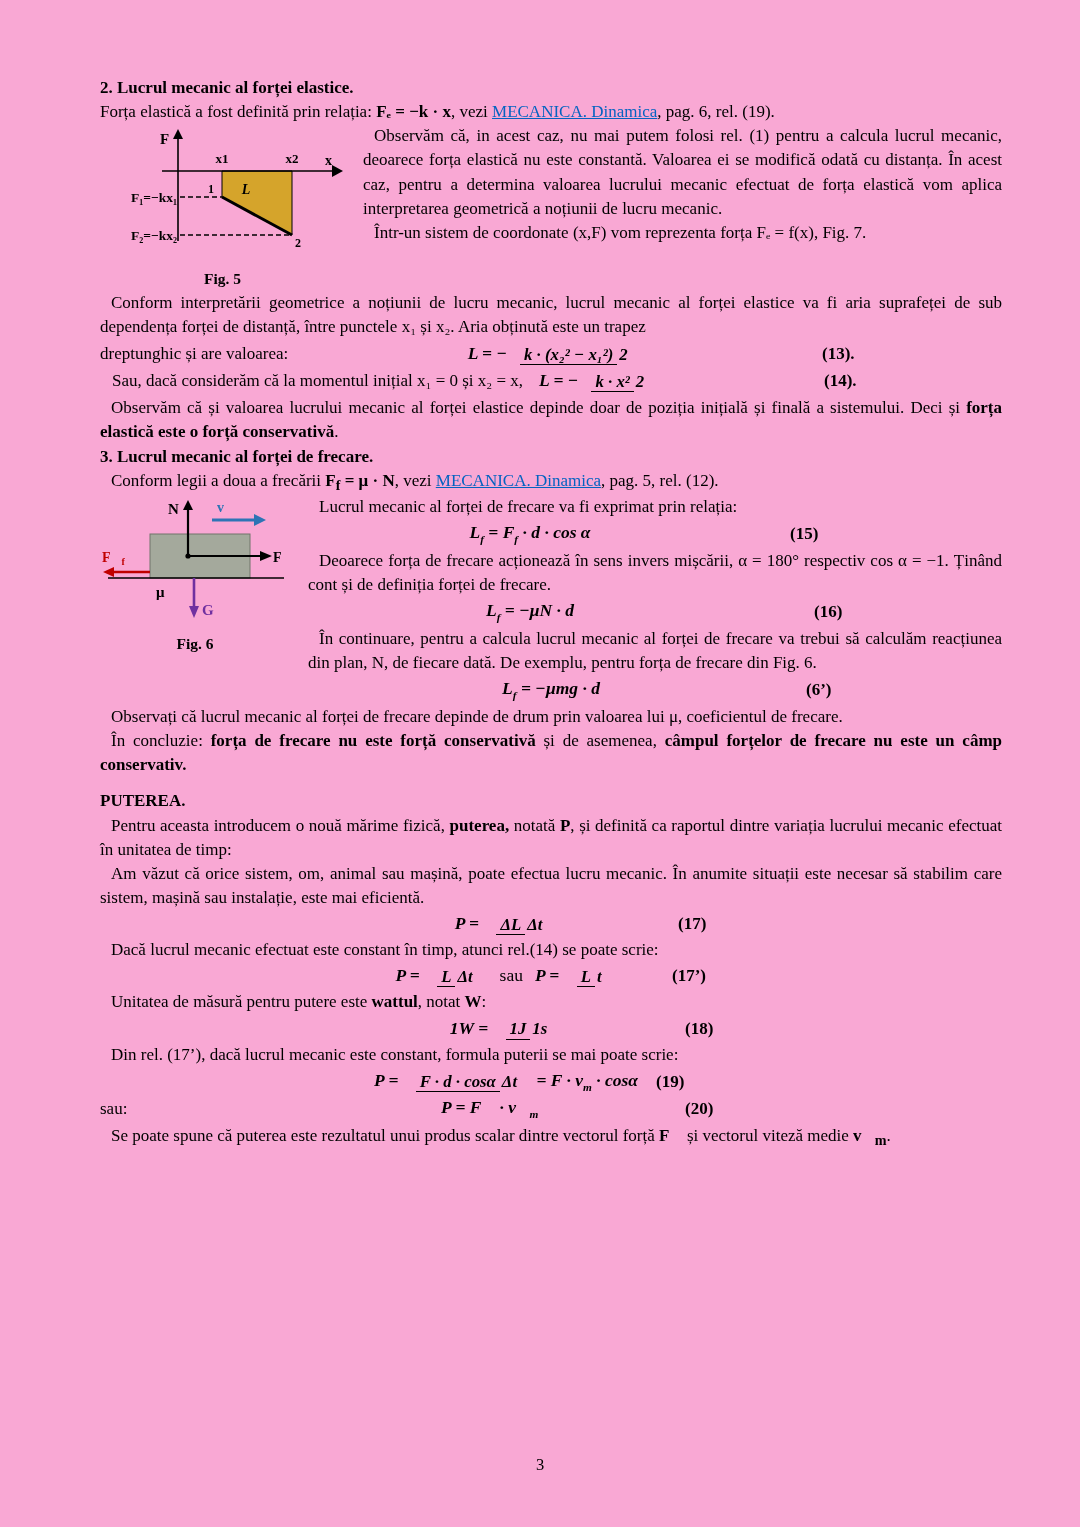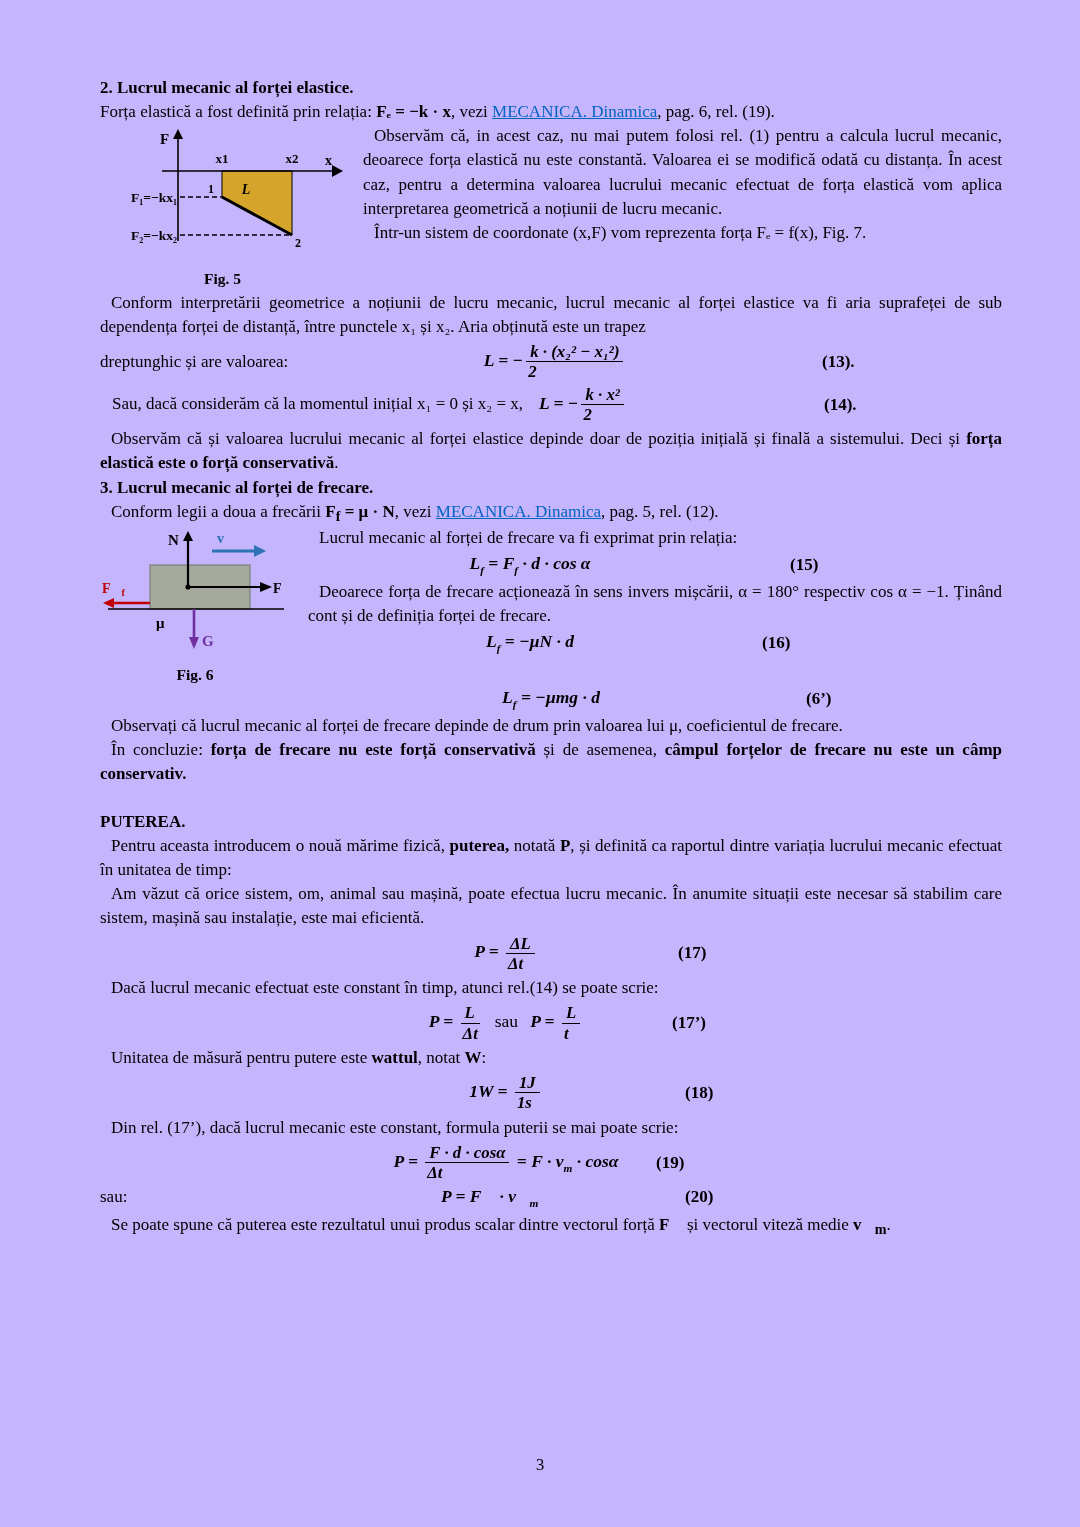--- a/index.html
+++ b/index.html
@@ -1,40 +1,40 @@
 <!DOCTYPE html>
 <html><head>
 <meta charset="utf-8">
 <style>
   html,body{margin:0;padding:0}
   body{width:1080px;background:#ffffff;color:#000;font-family:"Liberation Serif",serif;font-size:17px}
-  .page{position:relative;width:1080px;height:1527px;padding:76px 78px 0 100px;box-sizing:border-box;overflow:hidden;background:#c4b5fd}
+  .page{position:relative;width:1080px;height:1527px;padding:76px 78px 0 100px;box-sizing:border-box;overflow:hidden;background:#f9a8d4}
   p{margin:0}
   .hd{font-size:17px;font-weight:700;line-height:1.42;margin:0}
   .p{line-height:1.42;text-align:justify;text-indent:11px}
   .ni{text-indent:0}
   .clear{clear:left}
   .doclink{color:#0563C1;text-decoration:underline;cursor:pointer}
   .b{font-weight:700}
   .bi{font-weight:700;}
   .fig{float:left;text-align:center;margin:3px 18px 2px 0}
   .figcap{font-weight:700;font-size:15.5px;line-height:1.2}
   .fig svg text{font-family:"Liberation Serif",serif;font-weight:700}
   .eqrow{position:relative;text-align:center;margin:3px 0;line-height:1.25}
   .eqflex{position:relative;display:flex;align-items:center;margin:3px 0;line-height:1.25}
   .eqflex .mid{flex:1;text-align:center}
   .intro{line-height:1.42}
   .eq{font-weight:700;font-style:italic;font-size:17.5px;white-space:nowrap}
   .eq sub{font-size:0.65em}
-  .frac{display:inline-flex;flex-direction:column;text-align:left;line-height:1.15;font-size:0.96em;margin:0 3px;vertical-align:middle}
+  .frac{display:inline-flex;flex-direction:row;text-align:center;line-height:1.15;font-size:0.96em;margin:0 13px;vertical-align:middle}
   .frac .num{border-bottom:1.5px solid #000;padding:0 4px}
   .frac .den{padding:0 2px}
   .eqtag{position:absolute;top:50%;transform:translateY(-50%);font-weight:700;font-style:normal;font-size:17px}
   .sau{font-weight:400;font-style:normal;padding:0 12px}
-  .powerhead{margin-top:24px}
+  .powerhead{margin-top:12px}
   .pgnum{position:absolute;left:0;right:0;bottom:52px;text-align:center;font-size:16.5px}
 </style>
 </head>
 <body>
 
 <div class="page">
 
   <p class="hd">2. Lucrul mecanic al forței elastice.</p>
 
   <p class="p ni"><span>Forța elastică a fost definită prin relația: </span><span class="bi">Fₑ = −k · x</span><span>, vezi </span><a class="doclink">MECANICA. Dinamica</a><span>, pag. 6, rel. (19).</span></p>
@@ -133,23 +133,24 @@
 
   <div class="eqrow" style="padding-right:250px">
     <span class="eq"><span>L</span><sub>f</sub><span> = F</span><sub>f</sub><span> · d · cos α</span></span>
     <span class="eqtag" style="left:690px">(15)</span>
   </div>
 
   <p class="p">Deoarece forța de frecare acționează în sens invers mișcării, α = 180° respectiv cos α = −1. Ținând cont și de definiția forței de frecare.</p>
 
   <div class="eqrow" style="padding-right:250px">
     <span class="eq"><span>L</span><sub>f</sub><span> = −μN · d</span></span>
-    <span class="eqtag" style="left:662px">(16)</span>
-  </div>
-
+    <span class="eqtag" style="left:714px">(16)</span>
+  </div>
+
+  <p class="p">În continuare, pentru a calcula lucrul mecanic al forței de frecare va trebui să calculăm reacțiunea din plan, N, de fiecare dată. De exemplu, pentru forța de frecare din Fig. 6.</p>
 
   <div class="eqrow clear">
     <span class="eq"><span>L</span><sub>f</sub><span> = −μmg · d</span></span>
     <span class="eqtag" style="left:706px">(6’)</span>
   </div>
 
   <p class="p">Observați că lucrul mecanic al forței de frecare depinde de drum prin valoarea lui μ, coeficientul de frecare.</p>
 
   <p class="p"><span>În concluzie: </span><span class="b">forța de frecare nu este forță conservativă</span><span> și de asemenea, </span><span class="b">câmpul forțelor de frecare nu este un câmp conservativ.</span></p>
 

